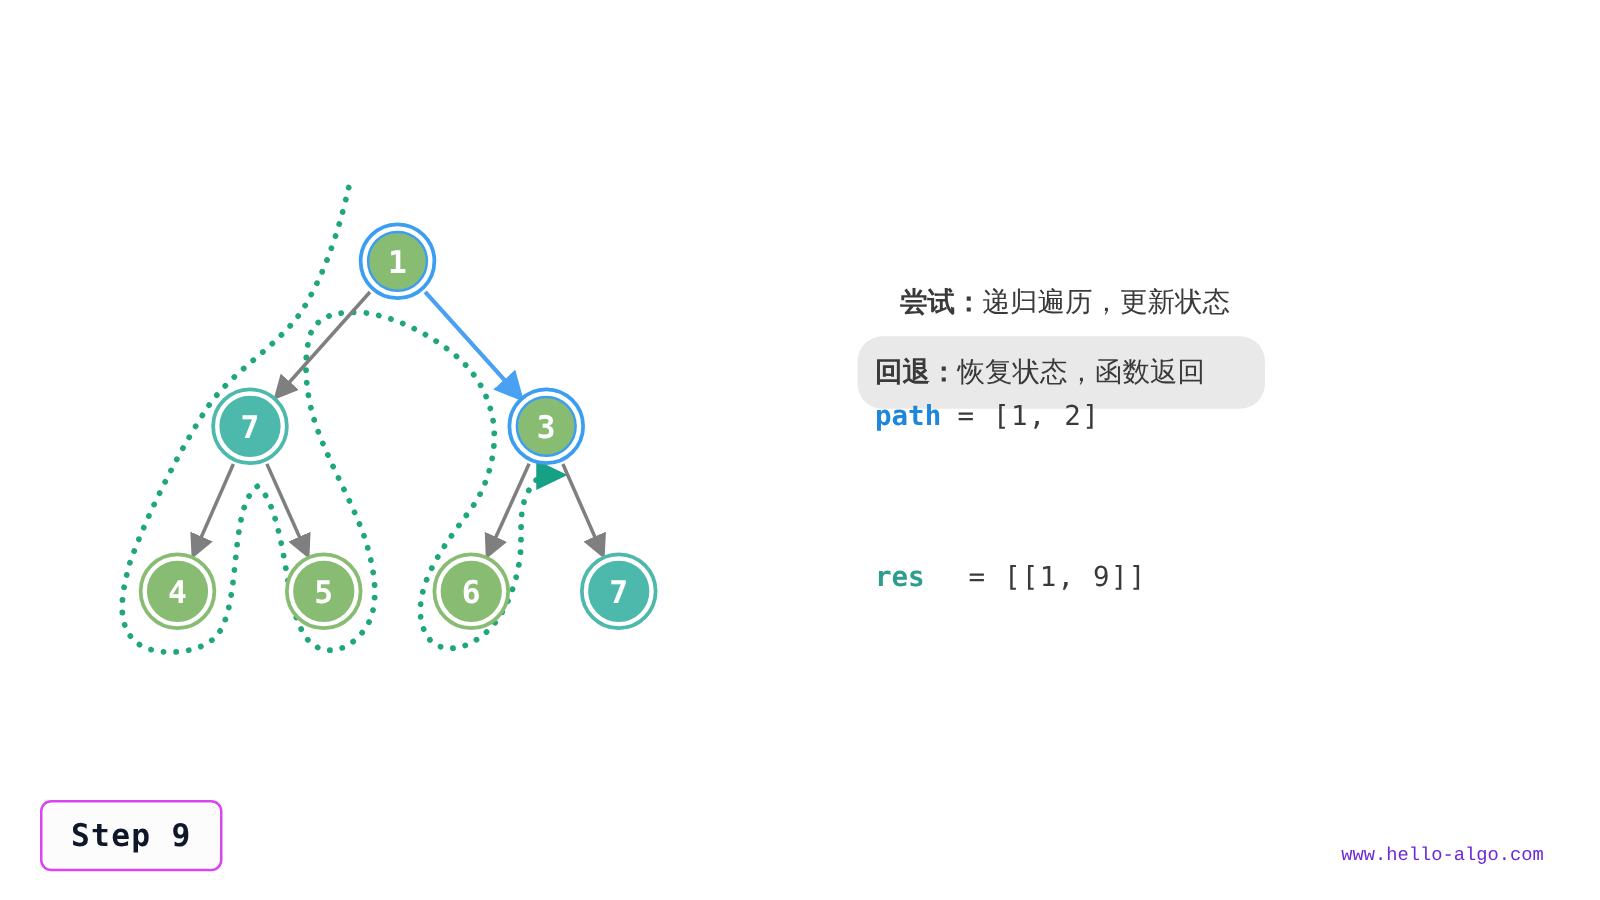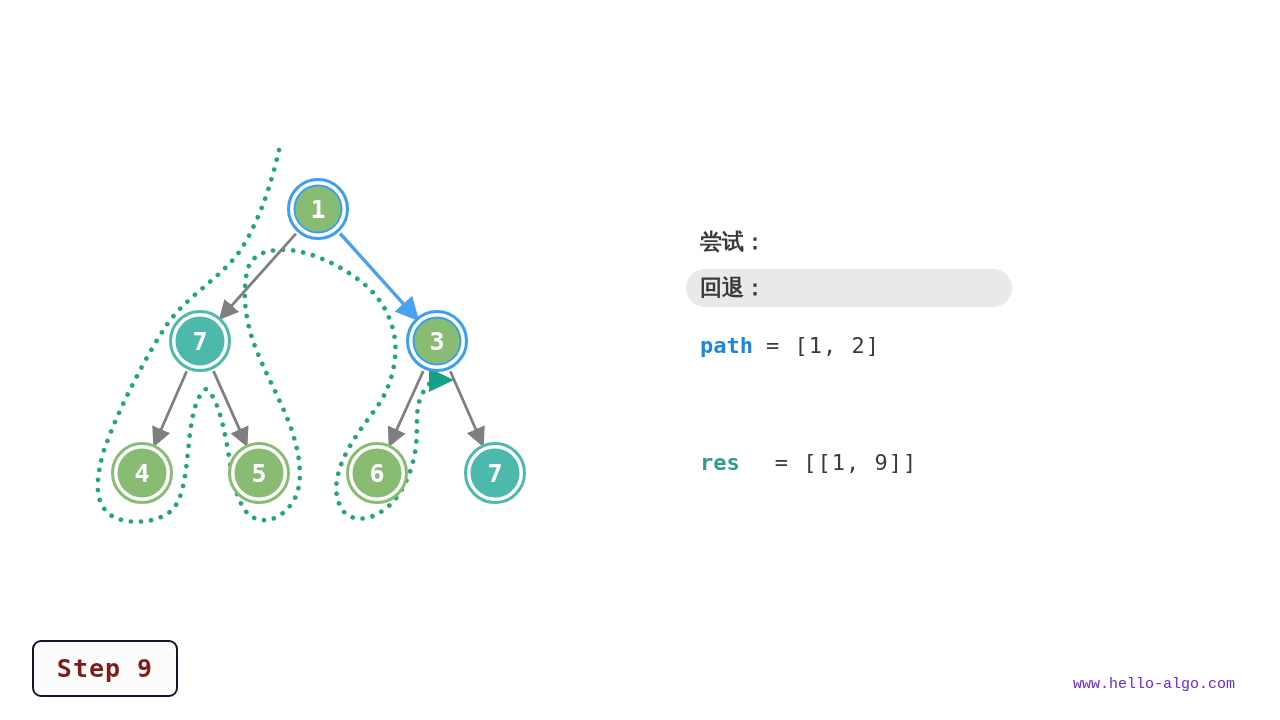--- a/index.html
+++ b/index.html
@@ -20,21 +20,21 @@
     color: #3a3a3a;
     white-space: nowrap;
     display: flex;
     align-items: center;
     height: 28px;
   }
   .panel-line .lbl { font-weight: bold; }
   .hl-box {
     position: absolute;
     left: 686px; top: 269px;
-    width: 326px; height: 38px;
+    width: 326px; height: 58px;
     background: #e9e9e9;
     border-radius: 20px;
     display: flex;
     align-items: center;
     padding: 0 14px;
     box-sizing: border-box;
     font-size: 22px;
     color: #3a3a3a;
     white-space: nowrap;
   }
@@ -54,29 +54,29 @@
   .var-blue { color: #1e87db; }
   .var-teal { color: #2e9c8f; }
   .code-line .val { margin-left: 13px; letter-spacing: 1px; }
 
   
   .step-box {
     position: absolute;
     left: 32px; top: 640px;
     width: 142px; height: 53px;
     background: #fcfcfc;
-    border: 2px solid #0f172a;
+    border: 2px solid #d946ef;
     border-radius: 9px;
     display: flex;
     align-items: center;
     justify-content: center;
     font-family: "DejaVu Sans Mono", monospace;
     font-weight: bold;
     font-size: 25px;
-    color: #7f1d1d;
+    color: #0f172a;
     letter-spacing: 1px;
   }
 
   
   .watermark {
     position: absolute;
     right: 45px; bottom: 27px;
     font-family: Liberation Mono, monospace;
     font-size: 15px;
     color: #6d28d9;
@@ -188,29 +188,31 @@
       <text class="node-label" x="377" y="482">6</text>
     </g>
 
     <g>
       <circle cx="495" cy="473" r="29.5" fill="#ffffff" stroke="#4db9ac" stroke-width="3"></circle>
       <circle cx="495" cy="473" r="23.5" fill="#4db9ac" stroke="#4db9ac" stroke-width="2"></circle>
       <text class="node-label" x="495" y="482">7</text>
     </g>
   </svg>
 
-  <div class="panel-line" style="left:700px; top:228px;">
+  <div class="panel-line" style="left:720px; top:228px;">
     <span class="lbl">尝试：</span>
+      <span>递归遍历，更新状态</span>
   </div>
 
   <div class="hl-box">
     <span class="lbl">回退：</span>
-  </div>
-
-  <div class="code-line" style="left:700px; top:331px;">
+      <span>恢复状态，函数返回</span>
+  </div>
+
+  <div class="code-line" style="left:700px; top:319px;">
     <span class="var var-blue">path</span>
     <span class="val">= [1, 2]</span>
   </div>
 
   <div class="code-line" style="left:700px; top:448px;gap:22px;">
     <span class="var var-teal">res</span>
     <span class="val">= [[1, 9]]</span>
   </div>
 
   <div class="step-box">

